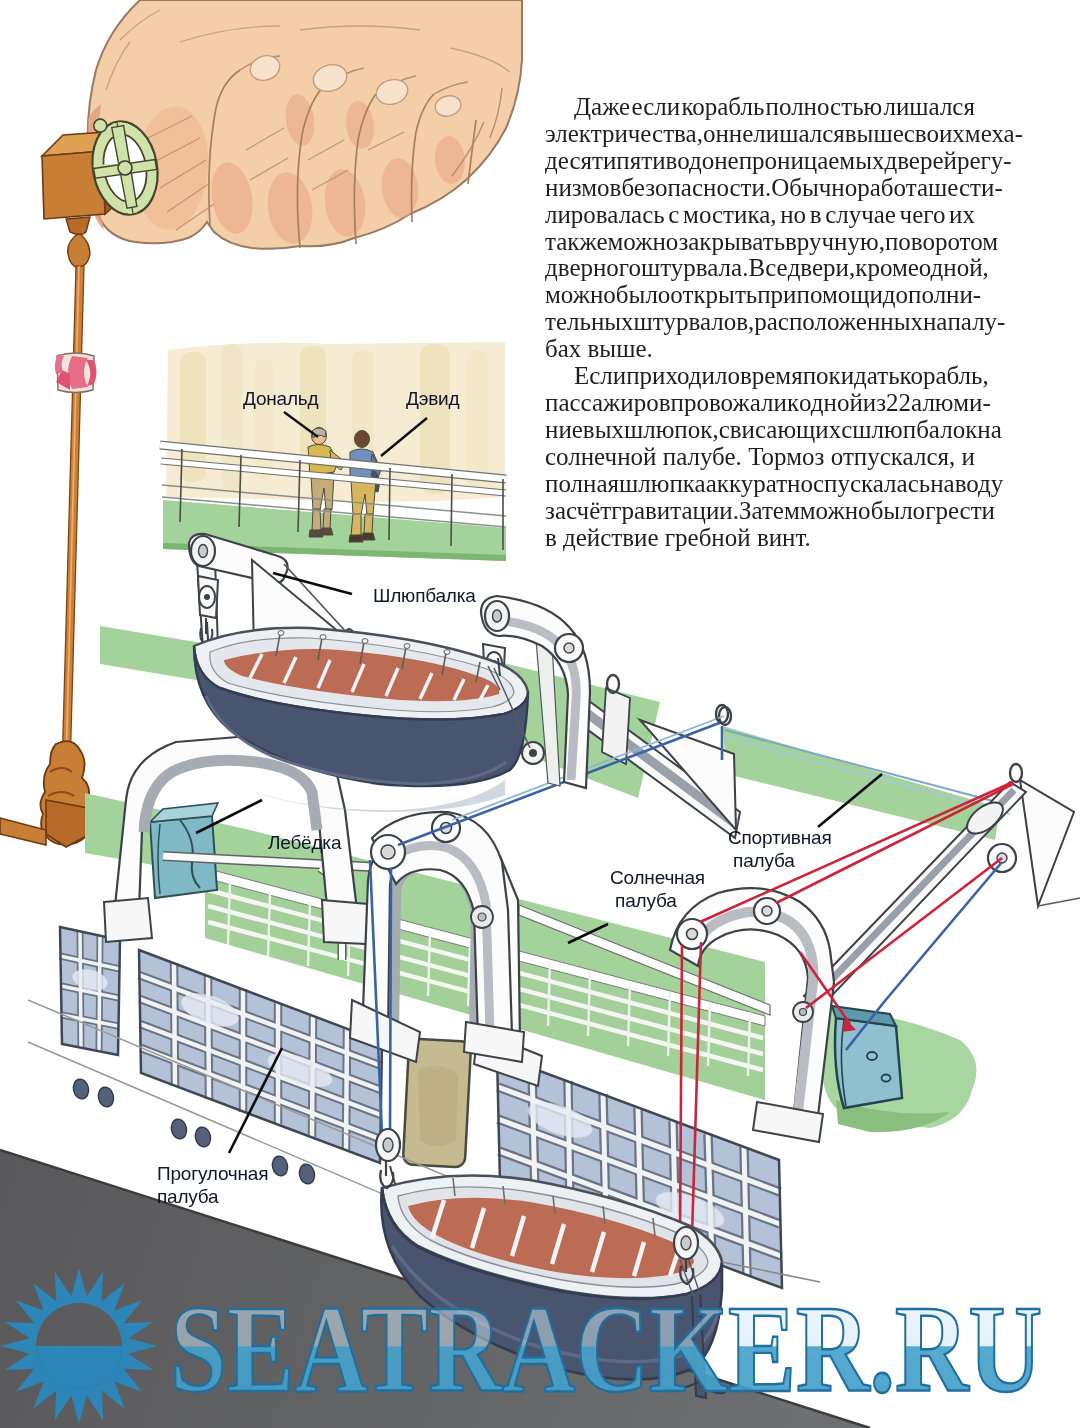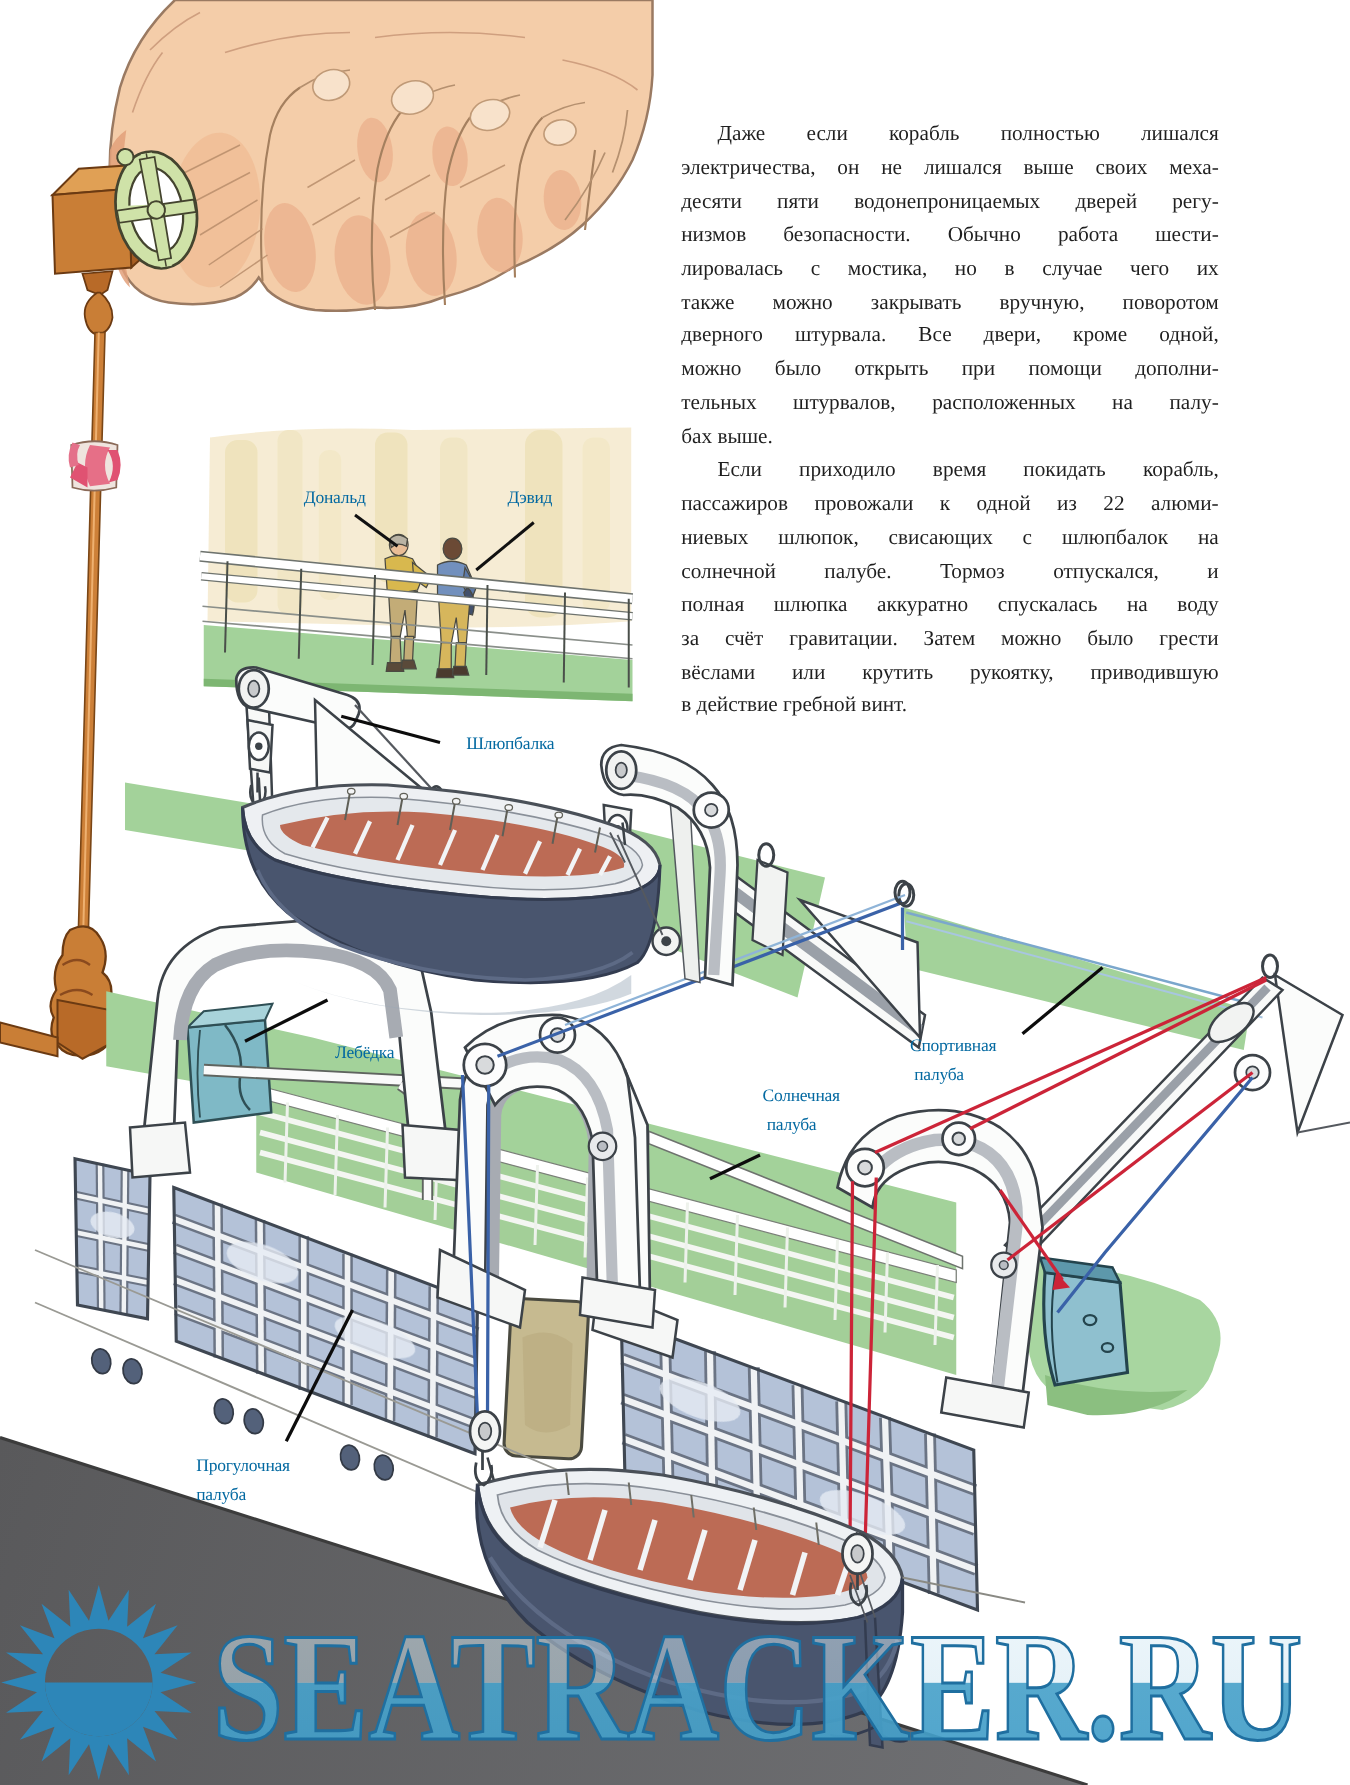--- a/index.html
+++ b/index.html
@@ -1,21 +1,21 @@
 <!DOCTYPE html>
 <html><head><meta charset="utf-8">
 <style>
 html,body{margin:0;padding:0}
 body{width:1080px;height:1428px;position:relative;background:#fff;overflow:hidden;font-family:"Liberation Serif",serif}
 #art{position:absolute;left:0;top:0}
-.txt{position:absolute;left:545px;top:94px;width:430px;font-size:17px;line-height:26.9px;color:#1f1f1f}
+.txt{position:absolute;left:545px;top:94px;width:430px;font-size:25px;line-height:26.9px;color:#1f1f1f}
 .jl{display:flex;justify-content:space-between}
 .jl span{white-space:pre}
 .ind{padding-left:29px}
-.lab{position:absolute;font-family:Liberation Serif, serif;color:#0369a1;font-size:14px;line-height:22.5px;letter-spacing:-0.2px}
+.lab{position:absolute;font-family:Liberation Sans, sans-serif;color:#0f172a;font-size:19px;line-height:22.5px;letter-spacing:-0.2px}
 </style></head><body>
 <svg id="art" width="1080" height="1428" viewBox="0 0 1080 1428">
 <defs>
 <linearGradient id="quayg" x1="0" y1="1150" x2="900" y2="1428" gradientUnits="userSpaceOnUse">
 <stop offset="0" stop-color="#59595b"></stop>
         <stop offset="1" stop-color="#707174"></stop>
 </linearGradient>
 <linearGradient id="wmg" x1="0" y1="1303" x2="0" y2="1394" gradientUnits="userSpaceOnUse">
 <stop offset="0" stop-color="#d8ecf6" stop-opacity="0.5"></stop>
 <stop offset="0.47" stop-color="#cfe6f2" stop-opacity="0.5"></stop>
@@ -581,27 +581,20 @@
     </div>
 <div class="jl">
       <span>за</span>
       <span>счёт</span>
       <span>гравитации.</span>
       <span>Затем</span>
       <span>можно</span>
       <span>было</span>
       <span>грести</span>
     </div>
-<div class="jl">
-      <span>вёслами</span>
-      <span>или</span>
-      <span>крутить</span>
-      <span>рукоятку,</span>
-      <span>приводившую</span>
-    </div>
 <div>в действие гребной винт.</div>
 </div>
 
 <div class="lab" style="left:243px;top:388px;">Дональд</div>
 <div class="lab" style="left:406px;top:388px;">Дэвид</div>
 <div class="lab" style="left:373px;top:585px;">Шлюпбалка</div>
 <div class="lab" style="left:268px;top:788px;margin-top:44px;">Лебёдка</div>
 <div class="lab" style="left:610px;top:867px;">Солнечная<br>&nbsp;палуба</div>
 <div class="lab" style="left:708px;top:827px;margin-left:20px;">Спортивная<br>&nbsp;палуба</div>
 <div class="lab" style="left:157px;top:1163px;">Прогулочная<br>палуба</div>

